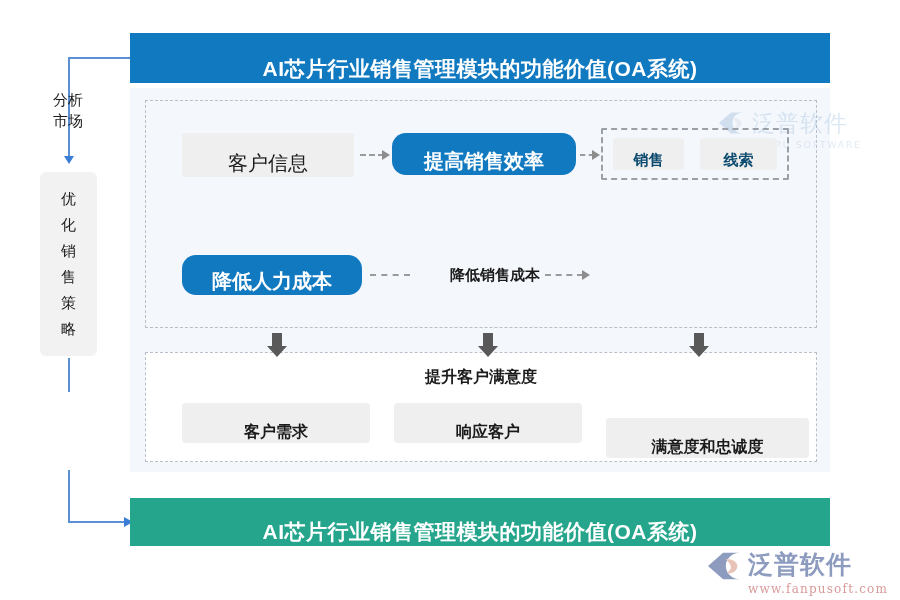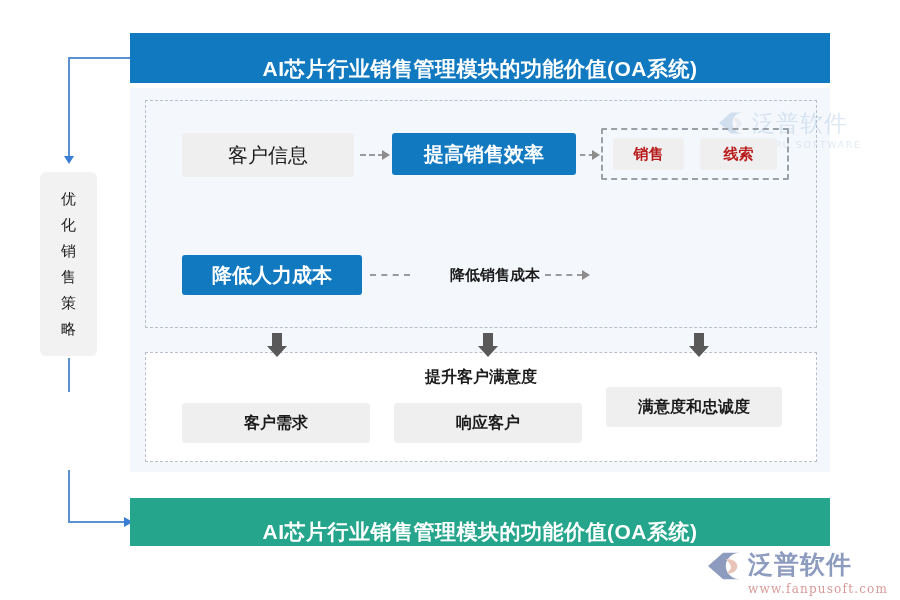--- a/index.html
+++ b/index.html
@@ -79,41 +79,41 @@
   }
   .region-bottom {
     left: 145px; top: 352px; width: 672px; height: 110px;
     background: #ffffff;
   }
 
   
   .node {
     position: absolute;
     display: flex;
-    align-items: center;
+    align-items: flex-end;
     justify-content: center;
     box-sizing: border-box;
     border-radius: 4px;
     font-family: "DejaVu Serif", "Liberation Serif", serif;
   }
   .node-grey {
     background: #efefef;
     color: #1b1b1b;
     font-size: 20px;
   }
   .node-blue {
     background: #1179c0;
     color: #ffffff;
     font-size: 20px;
     font-weight: bold;
-    border-radius: 3px;
+    border-radius: 14px;
   }
   .node-small {
     background: #efefef;
-    color: #b91c1c;
+    color: #0c4a6e;
     font-size: 15px;
     font-weight: bold;
     font-family: "DejaVu Sans", sans-serif;
   }
 
   
   .n-customer-info { left: 182px; top: 133px; width: 172px; height: 44px; }
   .n-efficiency    { left: 392px; top: 133px; width: 184px; height: 42px; }
   .group-dashed {
     position: absolute;
@@ -169,21 +169,21 @@
   
   .sat-title {
     position: absolute;
     left: 145px; top: 365px; width: 672px; height: 24px;
     display: flex; align-items: center; justify-content: center;
     font-size: 16px; font-weight: bold; color: #1b1b1b;
     font-family: "DejaVu Sans", sans-serif;
   }
   .n-need     { left: 182px; top: 403px; width: 188px; height: 40px; }
   .n-response { left: 394px; top: 403px; width: 188px; height: 40px; }
-  .n-loyalty  { left: 606px; top: 387px; width: 176px; height: 40px; }
+  .n-loyalty  { left: 606px; top: 418px; width: 203px; height: 40px; }
   .node-grey-sm {
     background: #efefef; color: #1b1b1b; font-size: 16px; font-weight: bold;
     font-family: Liberation Mono, monospace;
   }
 
   
   .side-text {
     position: absolute;
     text-align: center;
     font-size: 15px;
@@ -252,20 +252,24 @@
 
   <div class="conn conn-v" style="left:68px; top:58px; height:100px;"></div>
   <div class="conn conn-h" style="left:68px; top:57px; width:64px;"></div>
   <div class="arrowhead-down" style="left:64px; top:156px;"></div>
 
   <div class="conn conn-v" style="left:68px; top:358px; height:34px;"></div>
   <div class="conn conn-v" style="left:68px; top:470px; height:52px;"></div>
   <div class="conn conn-h" style="left:68px; top:521px; width:58px;"></div>
   <div class="arrowhead-right" style="left:124px; top:517px;"></div>
 
+  <div class="side-text" style="left:33px; top:90px;">
+    <div>分析</div>
+    <div>市场</div>
+  </div>
 
   <div class="side-box"></div>
   <div class="side-box-text">
     <span>优</span>
     <span>化</span>
     <span>销</span>
     <span>售</span>
     <span>策</span>
     <span>略</span>
   </div>

